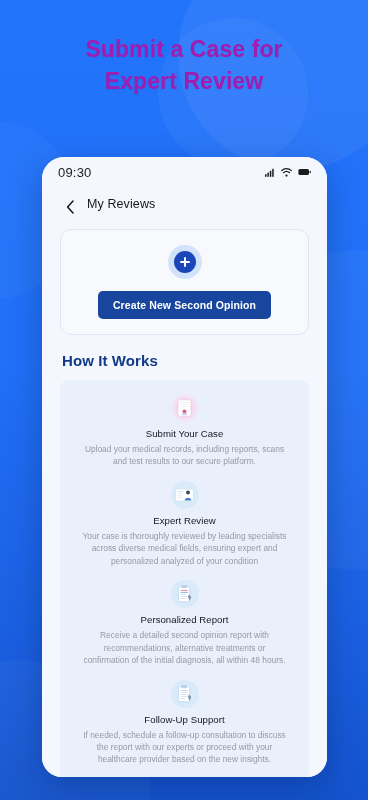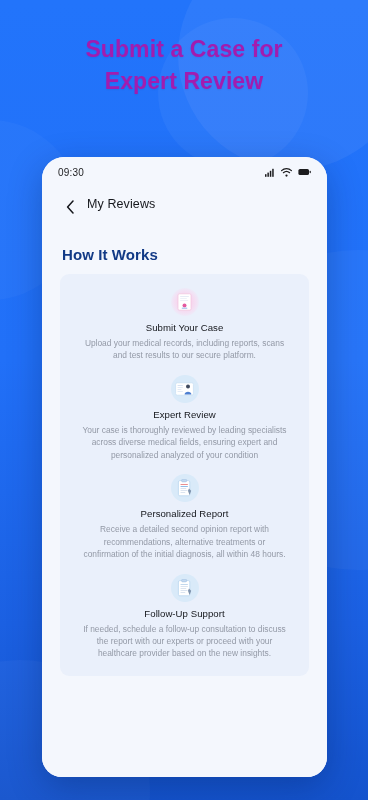--- a/index.html
+++ b/index.html
@@ -62,21 +62,21 @@
   
   .statusbar {
     height: 30px;
     padding: 0 16px;
     display: flex;
     align-items: center;
     justify-content: space-between;
     background: #f4f7fd;
   }
   .status-time {
-    font-size: 10px;
+    font-size: 13px;
     color: #1c1c1e;
     font-weight: normal;
     letter-spacing: 0.2px;
   }
   .status-icons { display: flex; align-items: center; gap: 6px; }
 
   
   .navbar {
     height: 34px;
     display: flex;
@@ -238,20 +238,26 @@
     <span class="back-chev">
       <svg width="9" height="14" viewBox="0 0 9 14">
         <path d="M7 1 L1.6 7 L7 13" stroke="#16181d" stroke-width="1.5" fill="none" stroke-linecap="round" stroke-linejoin="round"></path>
       </svg>
     </span>
     <span class="nav-title">My Reviews</span>
   </div>
 
   <div class="screen-body">
 
+    <div class="create-card">
+      <span class="plus-halo">
+        <span class="plus-circle"></span>
+      </span>
+      <button class="create-btn">Create New Second Opinion</button>
+    </div>
 
     <div class="section-title">How It Works</div>
 
     <div class="steps-panel">
 
       <div class="step">
         <span class="step-icon pinkglow">
           <svg width="15" height="18" viewBox="0 0 15 18">
             <rect x="1" y="0.8" width="13" height="16.4" rx="1.4" fill="#ffffff" stroke="#f0c3dd" stroke-width="0.7"></rect>
             <rect x="3" y="3.2" width="9" height="0.9" rx="0.45" fill="#dfe6f2"></rect>

